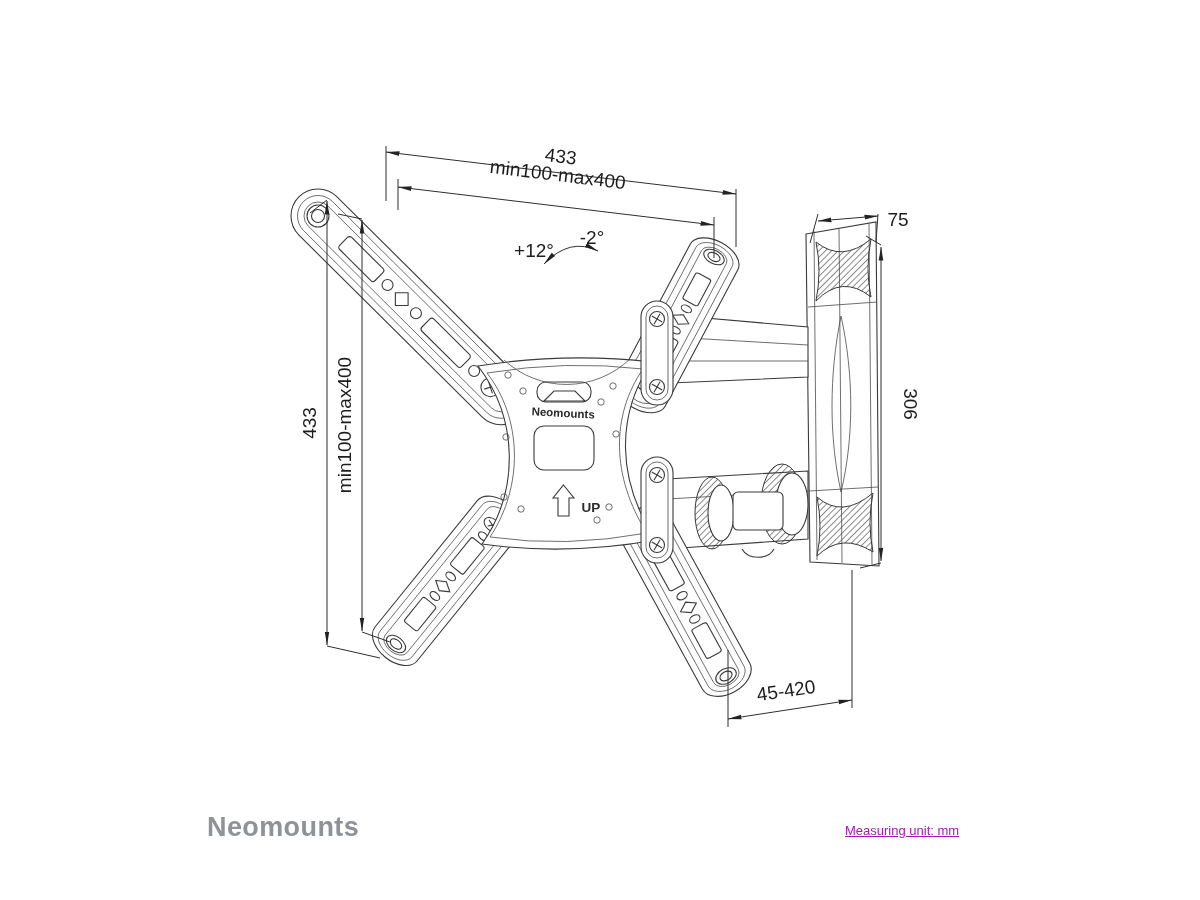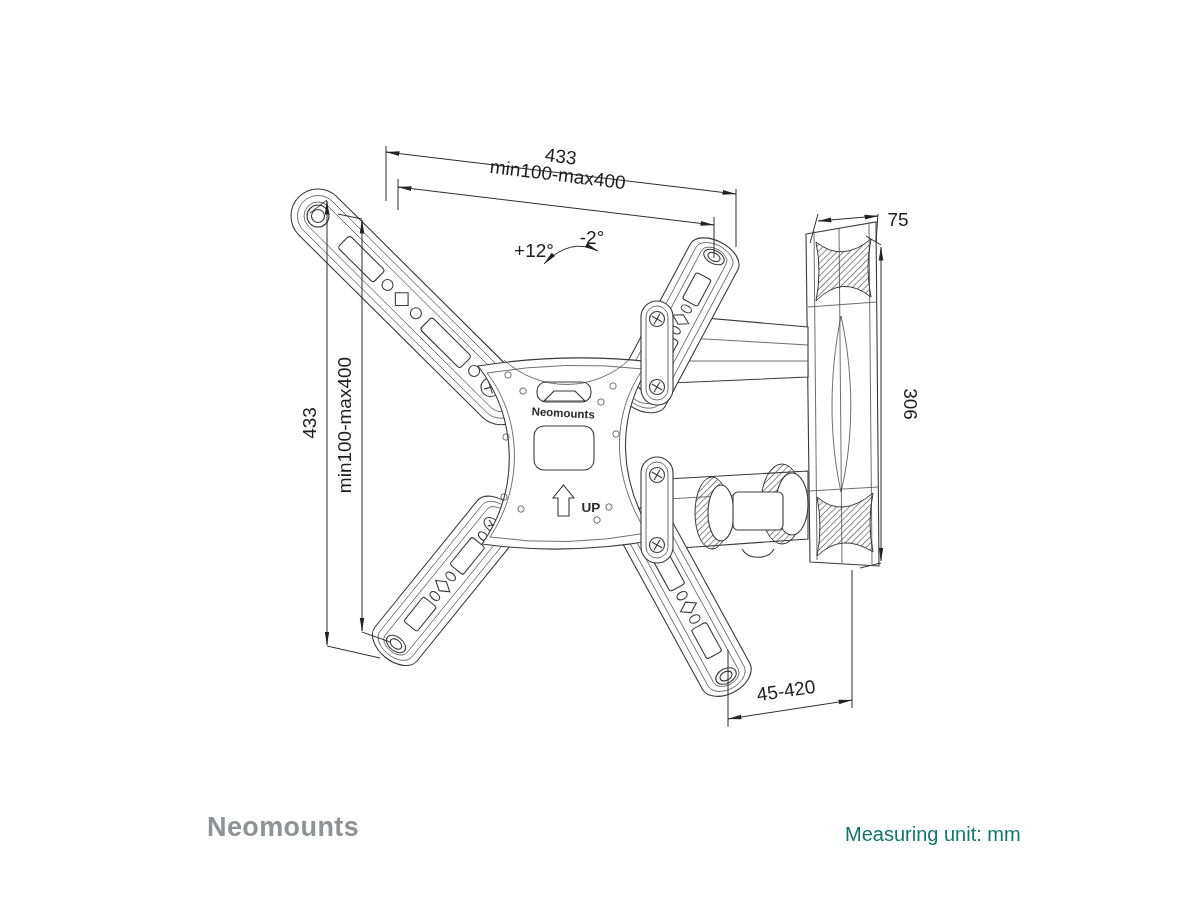--- a/index.html
+++ b/index.html
@@ -13,22 +13,22 @@
   .dim {fill:none;stroke:#2f2f2f;stroke-width:1;
         marker-start:url(#arr);marker-end:url(#arr);}
   .dimtext{font-family:"Liberation Sans",sans-serif;font-size:19px;
         fill:#1d1d1d;text-anchor:middle;}
   .platetext{font-family:"Liberation Sans",sans-serif;font-weight:bold;
         fill:#2a2a2a;text-anchor:middle;}
   .hatched{fill:url(#hatch);stroke:#3a3a3a;stroke-width:1;}
   .armpart{vector-effect:non-scaling-stroke;}
   #footer-logo{position:absolute;left:207px;top:812px;font-size:27px;
         font-weight:600;letter-spacing:.4px;color:#8f9296;}
-  #footer-unit{position:absolute;left:845px;top:823px;font-size:20px;
-        color:#0f766e;}
+  #footer-unit{position:absolute;left:845px;top:823px;font-size:13px;
+        color:#a21caf;text-decoration:underline;}
 </style>
 </head>
 <body>
 
 <svg width="1200" height="900" viewBox="0 0 1200 900">
   <defs>
     <pattern id="hatch" patternUnits="userSpaceOnUse" width="4.5" height="4.5" patternTransform="rotate(45)">
       <line x1="0" y1="0" x2="0" y2="4.5" stroke="#4e4e4e" stroke-width="1.3"></line>
     </pattern>
     <marker id="arr" viewBox="0 0 14 6" refX="13.5" refY="3" markerWidth="14" markerHeight="6" orient="auto-start-reverse" markerUnits="userSpaceOnUse">

